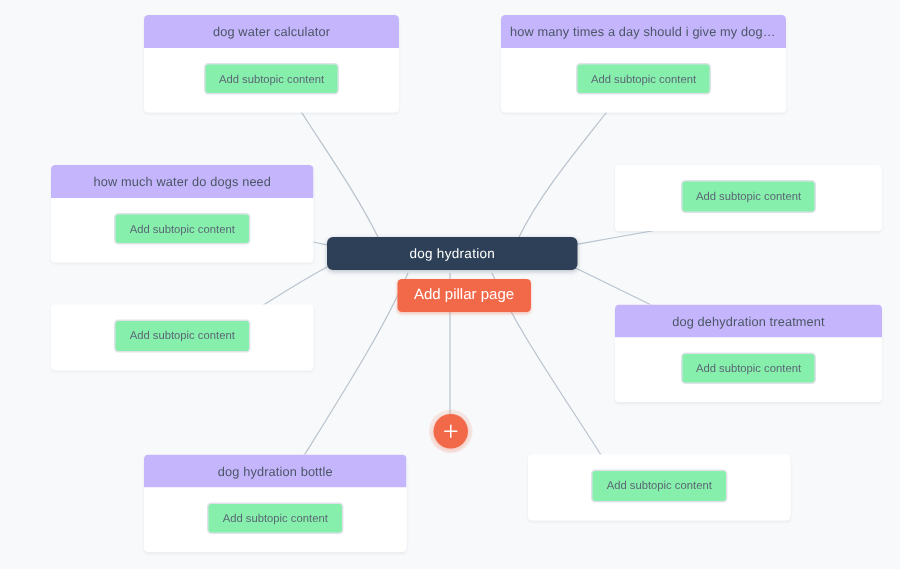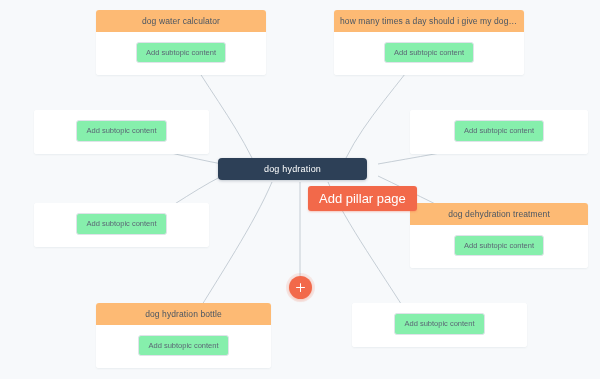--- a/index.html
+++ b/index.html
@@ -33,21 +33,21 @@
   
   .card {
     position: absolute;
     background: #ffffff;
     border-radius: 3px;
     box-shadow: 0 1px 2px rgba(60, 80, 100, 0.07);
     overflow: hidden;
     z-index: 3;
   }
   .card-header {
-    background: #fdba74;
+    background: #c4b5fd;
     color: #4a5663;
     font-size: 8.5px;
     line-height: 1;
     text-align: center;
     padding: 7px 6px 6px 6px;
     letter-spacing: 0.1px;
     white-space: nowrap;
     overflow: hidden;
     text-overflow: ellipsis;
   }
@@ -70,48 +70,47 @@
     white-space: nowrap;
     cursor: pointer;
     font-family: "Liberation Sans", sans-serif;
   }
 
   
   #center-node {
     position: absolute;
     left: 218px;
     top: 158px;
-    width: 149px;
+    width: 167px;
     height: 22px;
     background: #2d4057;
     border-radius: 4px;
     color: #ffffff;
     font-size: 9px;
     line-height: 22px;
     text-align: center;
     letter-spacing: 0.2px;
     z-index: 6;
     box-shadow: 0 1px 3px rgba(35, 52, 74, 0.25);
   }
   #pillar-btn {
     position: absolute;
     left: 265px;
     top: 186px;
     background: #f2694a;
     border: none;
     border-radius: 3px;
     color: #ffffff;
-    font-size: 13px;
+    font-size: 10px;
     line-height: 1;
     padding: 6px 11px;
     cursor: pointer;
     z-index: 6;
     font-family: "Liberation Sans", sans-serif;
     box-shadow: 0 1px 2px rgba(242, 105, 74, 0.35);
-    margin-left: 43px;
   }
   #add-node-btn {
     position: absolute;
     left: 289px;
     top: 276px;
     width: 23px;
     height: 23px;
     border-radius: 50%;
     background: #f2694a;
     border: none;
@@ -168,20 +167,21 @@
           <button class="subtopic-btn">Add subtopic content</button>
         </div>
       </div>
       <div class="card" style="left: 334px; top: 10px; width: 190px;">
         <div class="card-header">how many times a day should i give my dog water</div>
         <div class="card-body">
           <button class="subtopic-btn">Add subtopic content</button>
         </div>
       </div>
       <div class="card" style="left: 34px; top: 110px; width: 175px;">
+        <div class="card-header">how much water do dogs need</div>
         <div class="card-body">
           <button class="subtopic-btn">Add subtopic content</button>
         </div>
       </div>
       <div class="card" style="left: 410px; top: 110px; width: 178px;">
         <div class="card-body">
           <button class="subtopic-btn">Add subtopic content</button>
         </div>
       </div>
       <div class="card" style="left: 34px; top: 203px; width: 175px;">

